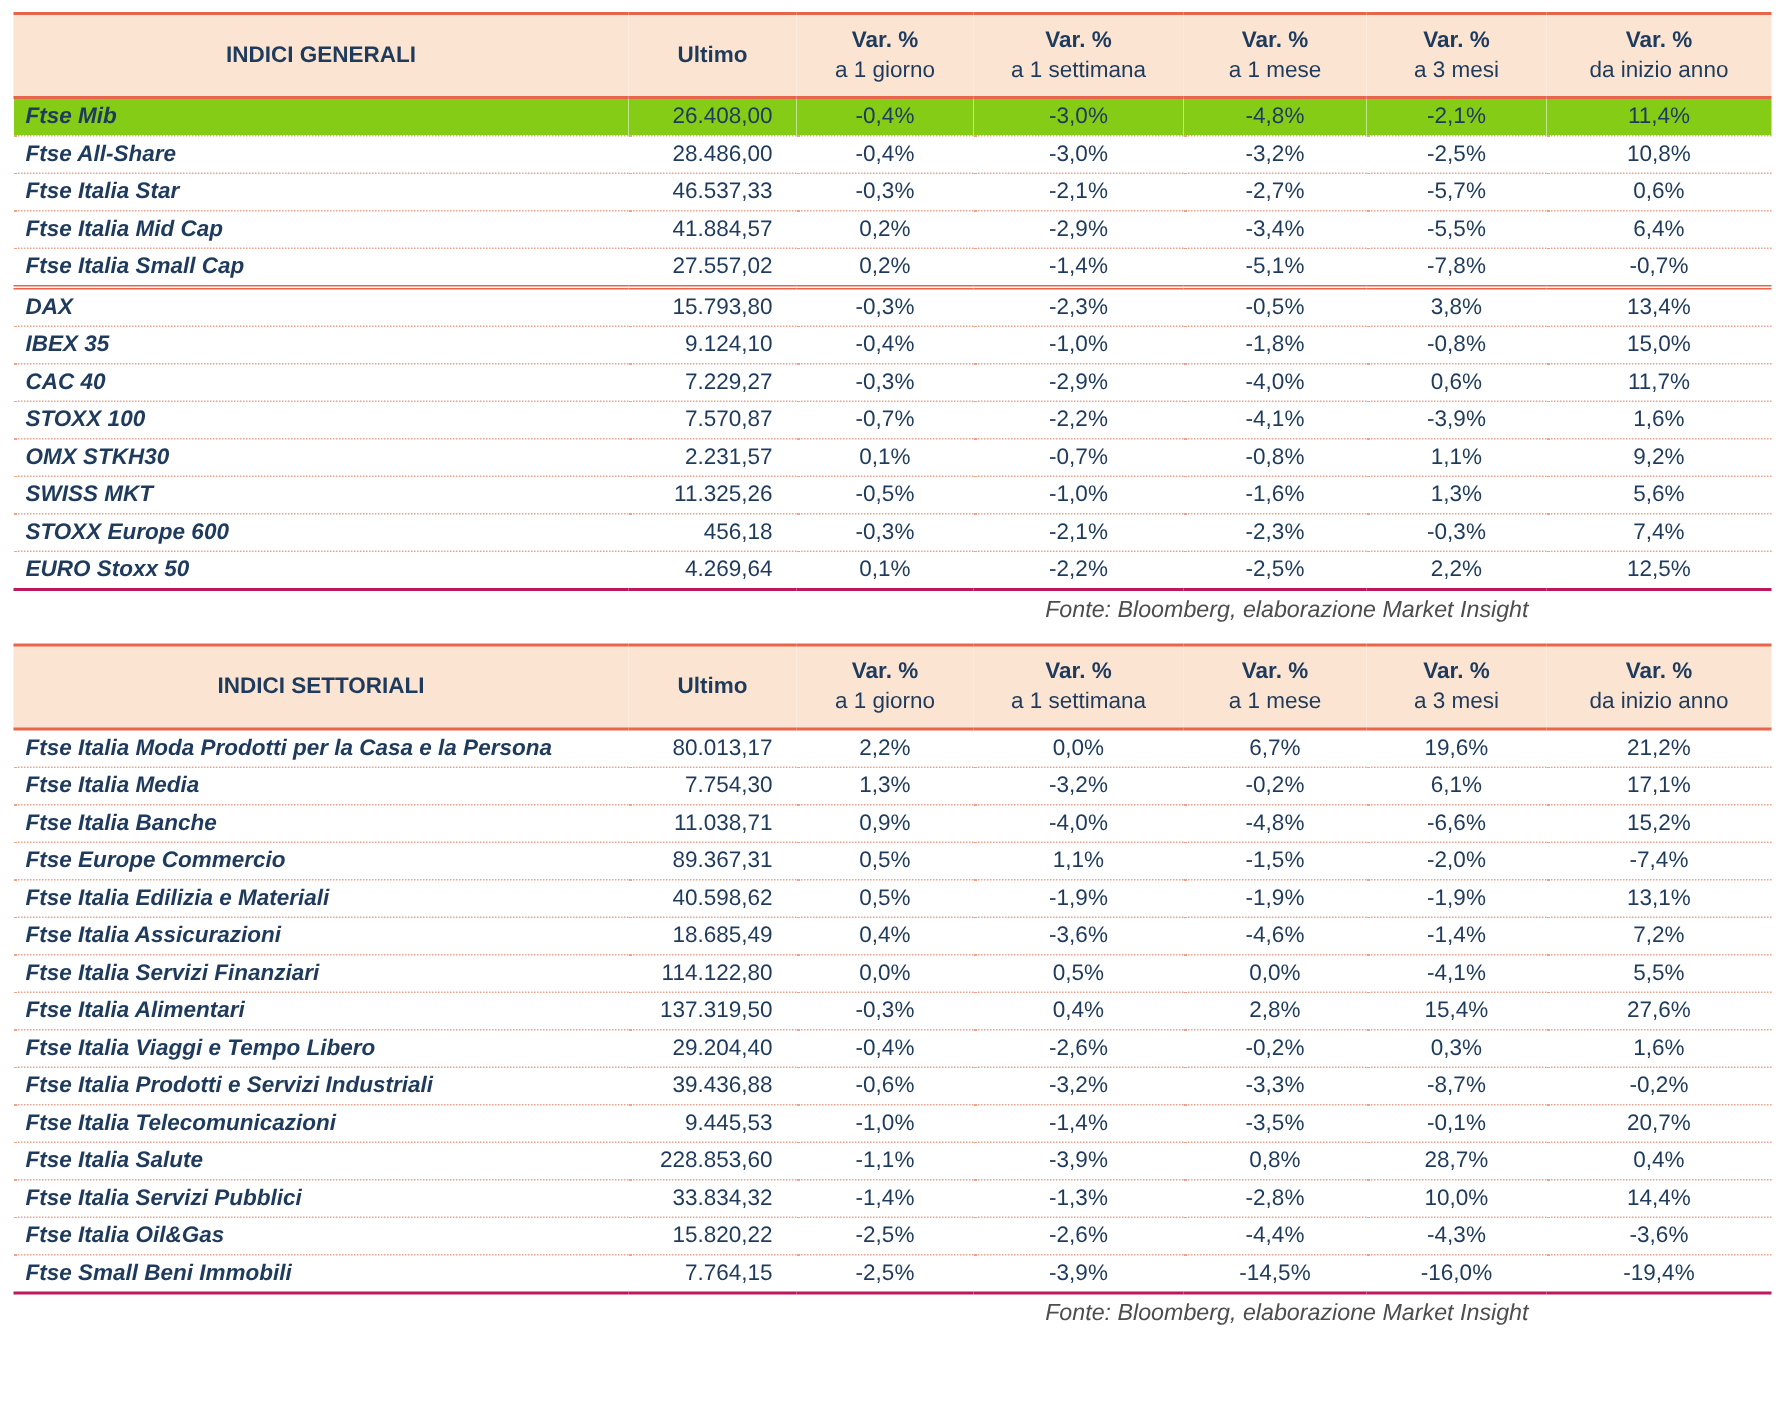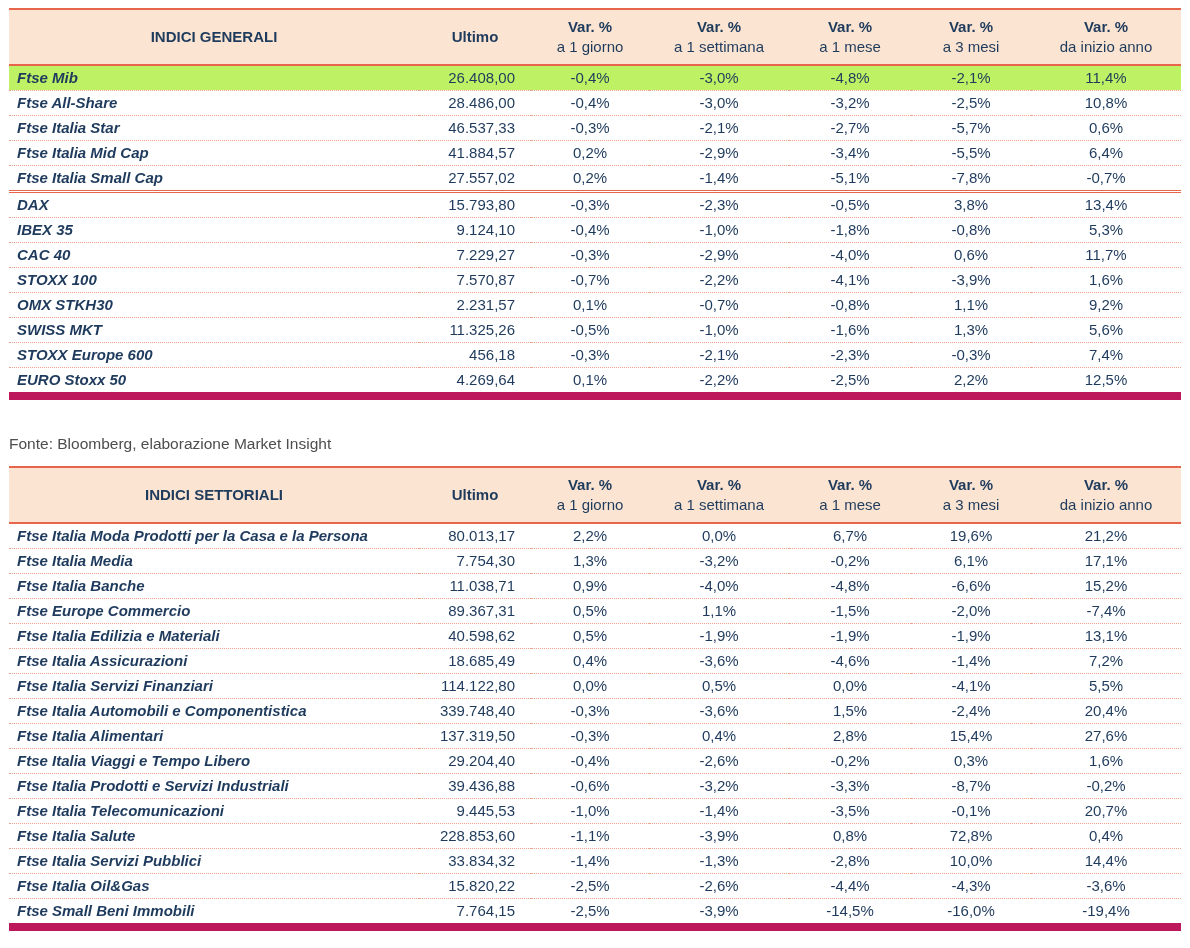--- a/index.html
+++ b/index.html
@@ -38,29 +38,30 @@
   .idx td.name {
     font-weight: bold;
     font-style: italic;
     text-align: left;
     padding-left: 8px;
   }
   .idx td.ultimo { text-align: right; padding-right: 16px; }
   .idx td.var { text-align: center; }
   .idx td.b1 { font-weight: normal; }
 
-  .idx tr.hl td { background: #bef264; }
+  .idx tr.hl td { background: #84cc16; }
   .idx tr.divider td { border-top: 3px double #e7654a; }
-  .idx tbody tr:last-child td { border-bottom: 8px solid #be185d; margin-left: 27px; }
+  .idx tbody tr:last-child td { border-bottom: 2px solid #be185d; margin-left: 27px; }
 
   .fonte {
+    text-align: right;
+    font-style: italic;
     font-size: 15.5px;
     color: #4d4d4d;
     padding: 4px 2px 13px 0;
-    margin-top: 31px;
   }
 </style>
 </head>
 <body>
 
 <div class="page">
 
   <table class="idx">
     <colgroup>
       <col style="width:410px">
@@ -152,21 +153,21 @@
           <td class="var">3,8%</td>
           <td class="var">13,4%</td>
         </tr>
         <tr>
           <td class="name">IBEX 35</td>
           <td class="ultimo">9.124,10</td>
           <td class="var b1">-0,4%</td>
           <td class="var">-1,0%</td>
           <td class="var">-1,8%</td>
           <td class="var">-0,8%</td>
-          <td class="var">5,3%</td>
+          <td class="var">15,0%</td>
         </tr>
         <tr>
           <td class="name">CAC 40</td>
           <td class="ultimo">7.229,27</td>
           <td class="var b1">-0,3%</td>
           <td class="var">-2,9%</td>
           <td class="var">-4,0%</td>
           <td class="var">0,6%</td>
           <td class="var">11,7%</td>
         </tr>
@@ -313,29 +314,20 @@
         <tr>
           <td class="name">Ftse Italia Servizi Finanziari</td>
           <td class="ultimo">114.122,80</td>
           <td class="var b1">0,0%</td>
           <td class="var">0,5%</td>
           <td class="var">0,0%</td>
           <td class="var">-4,1%</td>
           <td class="var">5,5%</td>
         </tr>
         <tr>
-          <td class="name">Ftse Italia Automobili e Componentistica</td>
-          <td class="ultimo">339.748,40</td>
-          <td class="var b1">-0,3%</td>
-          <td class="var">-3,6%</td>
-          <td class="var">1,5%</td>
-          <td class="var">-2,4%</td>
-          <td class="var">20,4%</td>
-        </tr>
-        <tr>
           <td class="name">Ftse Italia Alimentari</td>
           <td class="ultimo">137.319,50</td>
           <td class="var b1">-0,3%</td>
           <td class="var">0,4%</td>
           <td class="var">2,8%</td>
           <td class="var">15,4%</td>
           <td class="var">27,6%</td>
         </tr>
         <tr>
           <td class="name">Ftse Italia Viaggi e Tempo Libero</td>
@@ -363,21 +355,21 @@
           <td class="var">-3,5%</td>
           <td class="var">-0,1%</td>
           <td class="var">20,7%</td>
         </tr>
         <tr>
           <td class="name">Ftse Italia Salute</td>
           <td class="ultimo">228.853,60</td>
           <td class="var b1">-1,1%</td>
           <td class="var">-3,9%</td>
           <td class="var">0,8%</td>
-          <td class="var">72,8%</td>
+          <td class="var">28,7%</td>
           <td class="var">0,4%</td>
         </tr>
         <tr>
           <td class="name">Ftse Italia Servizi Pubblici</td>
           <td class="ultimo">33.834,32</td>
           <td class="var b1">-1,4%</td>
           <td class="var">-1,3%</td>
           <td class="var">-2,8%</td>
           <td class="var">10,0%</td>
           <td class="var">14,4%</td>

